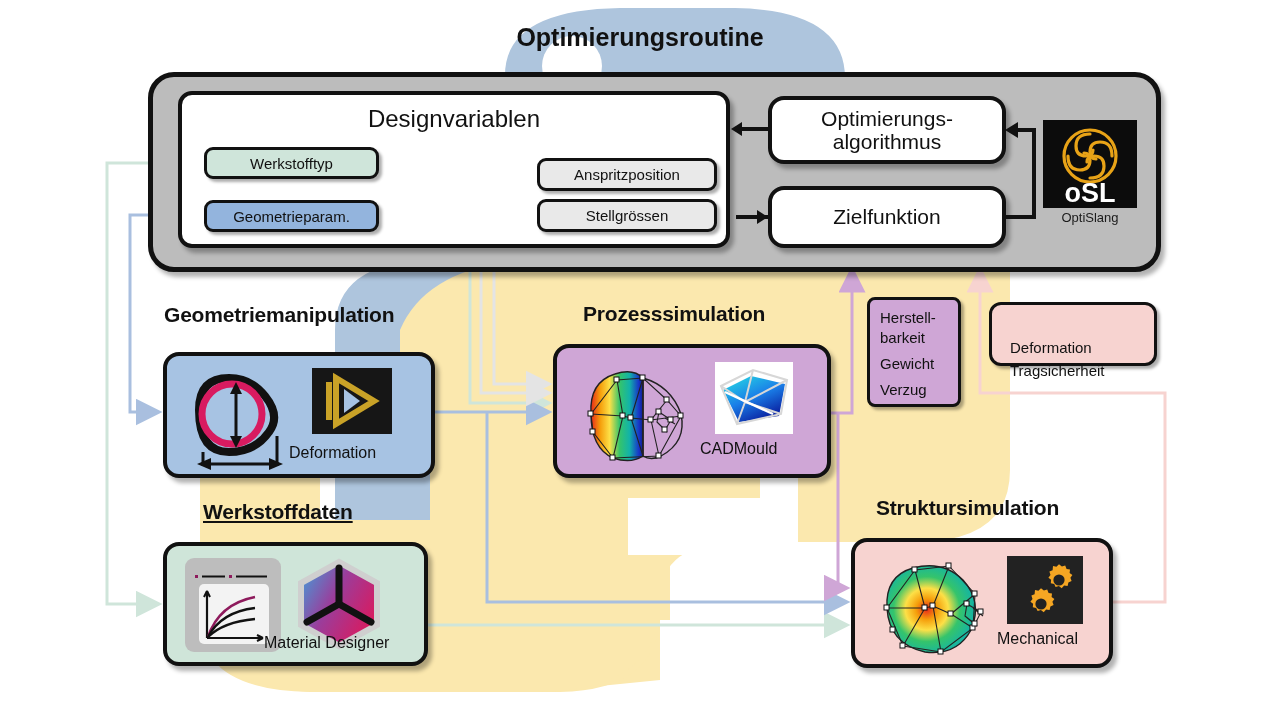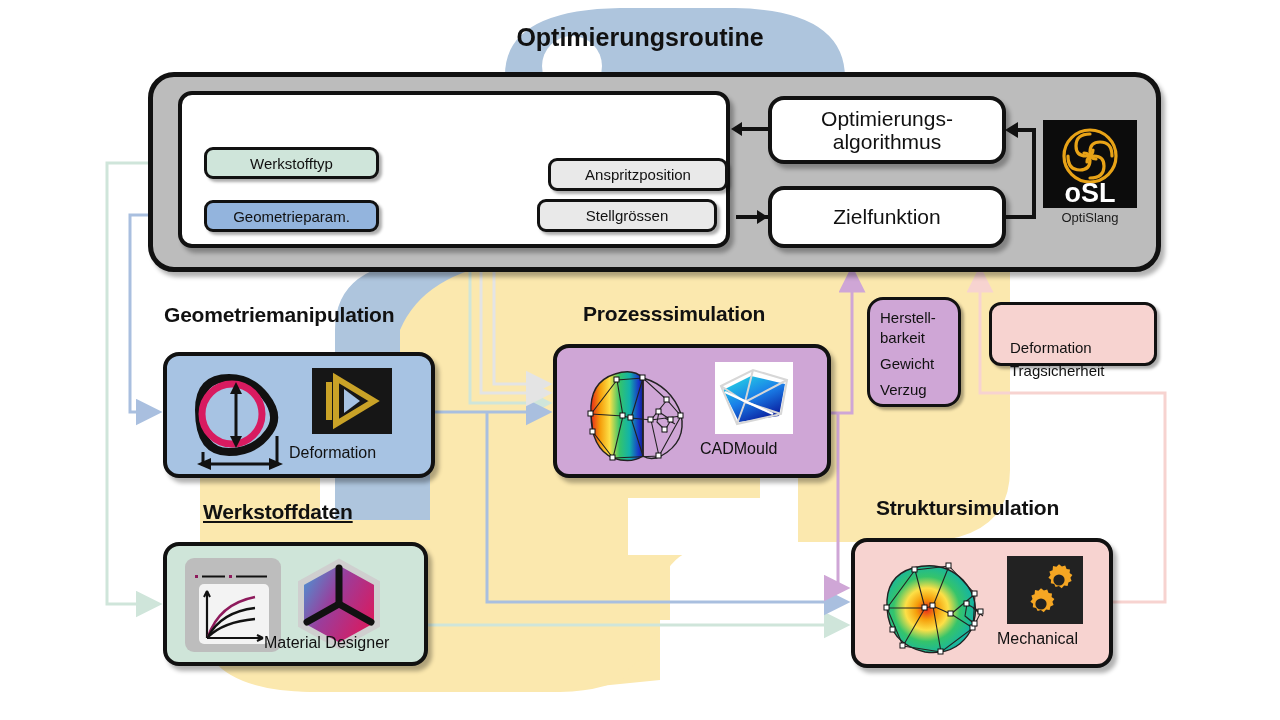--- a/index.html
+++ b/index.html
@@ -29,21 +29,21 @@
   #opt-shell{left:148px;top:72px;width:1013px;height:200px;background:#bcbcbc;
              border-radius:26px;border-width:5px;}
   #designvars{left:178px;top:91px;width:552px;height:157px;background:#fff;
               border-radius:14px;border-width:4px;}
   #dv-title{position:absolute;left:178px;top:105px;width:552px;text-align:center;
             font-size:24px;color:#111;}
 
   .dv-chip{font-size:15px;color:#111;}
   #chip-werkstofftyp{left:204px;top:147px;width:175px;height:32px;background:#cfe5da;}
   #chip-geometrieparam{left:204px;top:200px;width:175px;height:32px;background:#93b4dd;}
-  #chip-anspritzposition{left:537px;top:158px;width:180px;height:33px;background:#e9e9e9;margin-left:11px;}
+  #chip-anspritzposition{left:537px;top:158px;width:180px;height:33px;background:#e9e9e9;}
   #chip-stellgroessen{left:537px;top:199px;width:180px;height:33px;background:#e9e9e9;}
 
   #box-optalgo{left:768px;top:96px;width:238px;height:68px;background:#fff;
                font-size:21px;line-height:1.1;}
   #box-zielfunktion{left:768px;top:186px;width:238px;height:62px;background:#fff;
                font-size:21px;}
 
   
   #osl-wrap{left:1043px;top:120px;width:94px;height:108px;}
   #osl-tile{position:absolute;left:0;top:0;width:94px;height:88px;background:#0c0c0c;}
@@ -53,21 +53,21 @@
   
   #card-geo{left:163px;top:352px;width:272px;height:126px;background:#a7c3e3;}
   #card-proz{left:553px;top:344px;width:278px;height:134px;background:#cfa6d6;}
   #card-werk{left:163px;top:542px;width:265px;height:124px;background:#cfe5d9;}
   #card-struk{left:851px;top:538px;width:262px;height:130px;background:#f7d3d0;}
 
   .tool-label{position:absolute;font-size:16px;color:#111;white-space:nowrap;}
 
   
   #card-herstell{left:867px;top:297px;width:94px;height:110px;background:#cfa6d6;
-                 border-radius:16px;}
+                 border-radius:8px;}
   #card-trag{left:989px;top:302px;width:168px;height:64px;background:#f7d3d0;
              border-radius:12px;}
   .crit-line{position:absolute;font-size:15px;color:#111;white-space:nowrap;}
 
   
   .blkline{position:absolute;background:#111;}
   .blkarrow{position:absolute;width:0;height:0;}
   .arrow-left{border-top:7px solid transparent;border-bottom:7px solid transparent;
               border-right:11px solid #111;}
   .arrow-right{border-top:7px solid transparent;border-bottom:7px solid transparent;
@@ -152,20 +152,21 @@
     <path class="nofill" d="M838 413 L838 588 L846 588" stroke="#cfa6d6" stroke-width="3" marker-end="url(#ah-purple)"></path>
 
     <path class="nofill" d="M1113 602 L1165 602 L1165 393 L980 393 L980 270" stroke="#f7d3d0" stroke-width="3" marker-end="url(#ah-pink)"></path>
   </svg>
 
   <div id="title-optroutine">Optimierungsroutine</div>
 
   <div class="card" id="opt-shell"></div>
 
   <div class="card" id="designvars"></div>
+  <div id="dv-title">Designvariablen</div>
 
   <div class="card sm center dv-chip" id="chip-werkstofftyp">Werkstofftyp</div>
   <div class="card sm center dv-chip" id="chip-geometrieparam">Geometrieparam.</div>
   <div class="card sm center dv-chip" id="chip-anspritzposition">Anspritzposition</div>
   <div class="card sm center dv-chip" id="chip-stellgroessen">Stellgrössen</div>
 
   <div class="card center" id="box-optalgo">
     <div>
       <div>Optimierungs-</div>
       <div>algorithmus</div>

